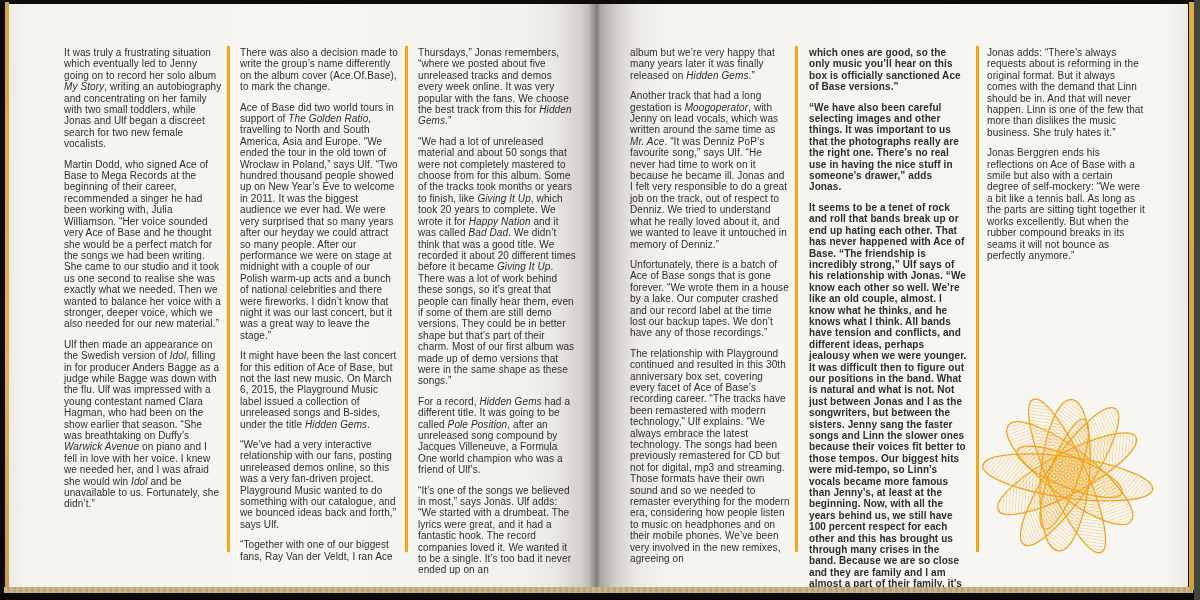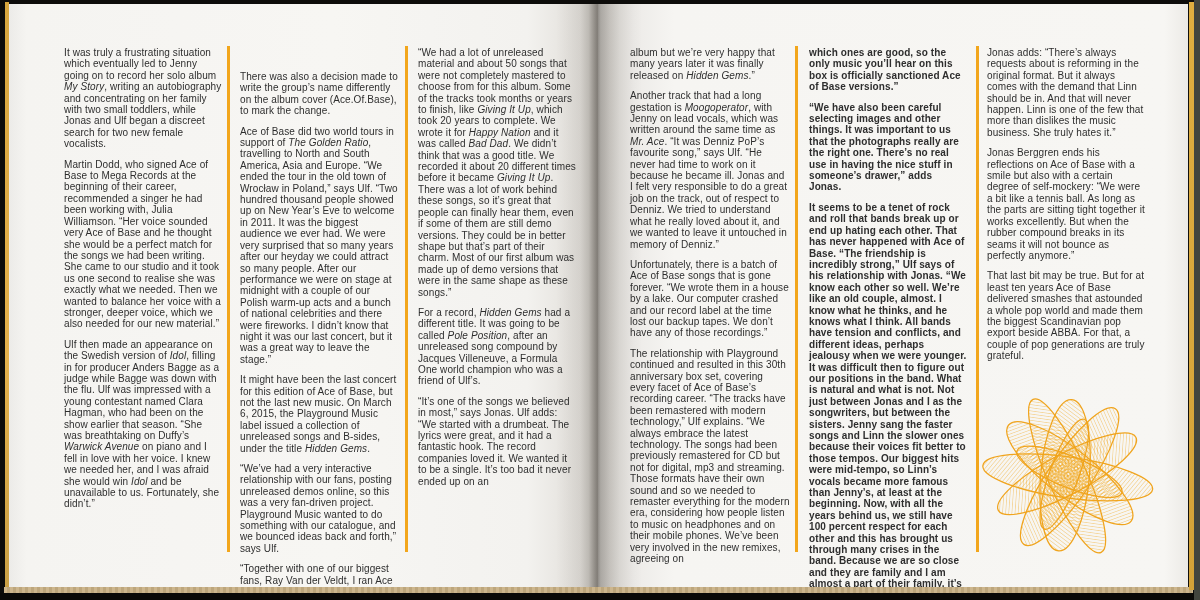--- a/index.html
+++ b/index.html
@@ -29,21 +29,21 @@
   .col { position:absolute; top:47px; color:#2e2e2e; font-size:10px; line-height:11.4px;
     letter-spacing:0.1px; text-align:left; }
   .col p { margin:0 0 9px 0; }
   .run-i { font-style:italic; }
   .run-bi { font-style:italic; font-weight:400; }
 
   .vrule { position:absolute; top:46px; height:506px; width:3px; background:#F2A61C; }
   .vrule-1 { left:227px; } .vrule-2 { left:405px; } .vrule-3 { left:795px; } .vrule-4 { left:976px; }
 
   .col-l1 { left:64px;  width:158px; }
-  .col-l2 { left:240px; width:160px;margin-top:24px; }
+  .col-l2 { left:240px; width:160px; }
   .col-l3 { left:418px; width:160px; }
   .col-r1 { left:630px; width:160px; }
   .col-r2 { left:809px; width:158px;font-weight:bold; }
   .col-r3 { left:987px; width:158px; }
 
   .flower { position:absolute; left:973px; top:383px; width:190px; height:185px; }
 </style>
 </head>
 <body>
 
@@ -61,20 +61,21 @@
   <div class="vrule vrule-1"></div>
   <div class="col col-l2">
       <p><span>There was also a decision made to write the group’s name differently on the album cover (Ace.Of.Base), to mark the change.</span></p>
       <p><span>Ace of Base did two world tours in support of </span><span class="run-bi">The Golden Ratio</span><span>, travelling to North and South America, Asia and Europe. “We ended the tour in the old town of Wrocław in Poland,” says Ulf. “Two hundred thousand people showed up on New Year’s Eve to welcome in 2011. It was the biggest audience we ever had. We were very surprised that so many years after our heyday we could attract so many people. After our performance we were on stage at midnight with a couple of our Polish warm-up acts and a bunch of national celebrities and there were fireworks. I didn’t know that night it was our last concert, but it was a great way to leave the stage.”</span></p>
       <p><span>It might have been the last concert for this edition of Ace of Base, but not the last new music. On March 6, 2015, the Playground Music label issued a collection of unreleased songs and B-sides, under the title </span><span class="run-bi">Hidden Gems</span><span>.</span></p>
       <p><span>“We’ve had a very interactive relationship with our fans, posting unreleased demos online, so this was a very fan-driven project. Playground Music wanted to do something with our catalogue, and we bounced ideas back and forth,” says Ulf.</span></p>
       <p><span>“Together with one of our biggest fans, Ray Van der Veldt, I ran Ace</span></p>
     </div>
   <div class="vrule vrule-2"></div>
   <div class="col col-l3">
+      <p><span>Thursdays,” Jonas remembers, “where we posted about five unreleased tracks and demos every week online. It was very popular with the fans. We choose the best track from this for </span><span class="run-bi">Hidden Gems</span><span>.”</span></p>
       <p><span>“We had a lot of unreleased material and about 50 songs that were not completely mastered to choose from for this album. Some of the tracks took months or years to finish, like </span><span class="run-i">Giving It Up</span><span>, which took 20 years to complete. We wrote it for </span><span class="run-bi">Happy Nation</span><span> and it was called </span><span class="run-i">Bad Dad</span><span>. We didn’t think that was a good title. We recorded it about 20 different times before it became </span><span class="run-i">Giving It Up</span><span>. There was a lot of work behind these songs, so it’s great that people can finally hear them, even if some of them are still demo versions. They could be in better shape but that’s part of their charm. Most of our first album was made up of demo versions that were in the same shape as these songs.”</span></p>
       <p><span>For a record, </span><span class="run-bi">Hidden Gems</span><span> had a different title. It was going to be called </span><span class="run-bi">Pole Position</span><span>, after an unreleased song compound by Jacques Villeneuve, a Formula One world champion who was a friend of Ulf’s.</span></p>
       <p><span>“It’s one of the songs we believed in most,” says Jonas. Ulf adds: “We started with a drumbeat. The lyrics were great, and it had a fantastic hook. The record companies loved it. We wanted it to be a single. It’s too bad it never ended up on an</span></p>
     </div>
 
   <div class="col col-r1">
       <p><span>album but we’re very happy that many years later it was finally released on </span><span class="run-bi">Hidden Gems</span><span>.”</span></p>
       <p><span>Another track that had a long gestation is </span><span class="run-i">Moogoperator</span><span>, with Jenny on lead vocals, which was written around the same time as </span><span class="run-i">Mr. Ace</span><span>. “It was Denniz PoP’s favourite song,” says Ulf. “He never had time to work on it because he became ill. Jonas and I felt very responsible to do a great job on the track, out of respect to Denniz. We tried to understand what he really loved about it, and we wanted to leave it untouched in memory of Denniz.”</span></p>
       <p><span>Unfortunately, there is a batch of Ace of Base songs that is gone forever. “We wrote them in a house by a lake. Our computer crashed and our record label at the time lost our backup tapes. We don’t have any of those recordings.”</span></p>
       <p><span>The relationship with Playground continued and resulted in this 30th anniversary box set, covering every facet of Ace of Base’s recording career. “The tracks have been remastered with modern technology,” Ulf explains. “We always embrace the latest technology. The songs had been previously remastered for CD but not for digital, mp3 and streaming. Those formats have their own sound and so we needed to remaster everything for the modern era, considering how people listen to music on headphones and on their mobile phones. We’ve been very involved in the new remixes, agreeing on</span></p>
@@ -82,21 +83,20 @@
   <div class="vrule vrule-3"></div>
   <div class="col col-r2">
       <p><span>which ones are good, so the only music you’ll hear on this box is officially sanctioned Ace of Base versions.”</span></p>
       <p><span>“We have also been careful selecting images and other things. It was important to us that the photographs really are the right one. There’s no real use in having the nice stuff in someone’s drawer,” adds Jonas.</span></p>
       <p><span>It seems to be a tenet of rock and roll that bands break up or end up hating each other. That has never happened with Ace of Base. “The friendship is incredibly strong,” Ulf says of his relationship with Jonas. “We know each other so well. We’re like an old couple, almost. I know what he thinks, and he knows what I think. All bands have tension and conflicts, and different ideas, perhaps jealousy when we were younger. It was difficult then to figure out our positions in the band. What is natural and what is not. Not just between Jonas and I as the songwriters, but between the sisters. Jenny sang the faster songs and Linn the slower ones because their voices fit better to those tempos. Our biggest hits were mid-tempo, so Linn’s vocals became more famous than Jenny’s, at least at the beginning. Now, with all the years behind us, we still have 100 percent respect for each other and this has brought us through many crises in the band. Because we are so close and they are family and I am almost a part of their family, it’s a strength few bands have.”</span></p>
     </div>
   <div class="vrule vrule-4"></div>
   <div class="col col-r3">
       <p><span>Jonas adds: “There’s always requests about is reforming in the original format. But it always comes with the demand that Linn should be in. And that will never happen. Linn is one of the few that more than dislikes the music business. She truly hates it.”</span></p>
       <p><span>Jonas Berggren ends his reflections on Ace of Base with a smile but also with a certain degree of self-mockery: “We were a bit like a tennis ball. As long as the parts are sitting tight together it works excellently. But when the rubber compound breaks in its seams it will not bounce as perfectly anymore.”</span></p>
-      <p><span>That last bit may be true. But for at least ten years Ace of Base delivered smashes that astounded a whole pop world and made them the biggest Scandinavian pop export beside ABBA. For that, a couple of pop generations are truly grateful.</span></p>
     </div>
 
   <svg class="flower" viewBox="-95 -95 190 190" xmlns="http://www.w3.org/2000/svg">
     <defs>
       <pattern id="hatch" width="3.2" height="3.2" patternUnits="userSpaceOnUse" patternTransform="rotate(32)">
         <line x1="0" y1="0" x2="0" y2="3.2" stroke="#F2A61C" stroke-width="0.65"></line>
       </pattern>
     </defs>
     <g stroke="#F0A41D" stroke-width="1.3" fill="url(#hatch)">
       <ellipse rx="88" ry="21" cy="2" transform="rotate(8)"></ellipse>

